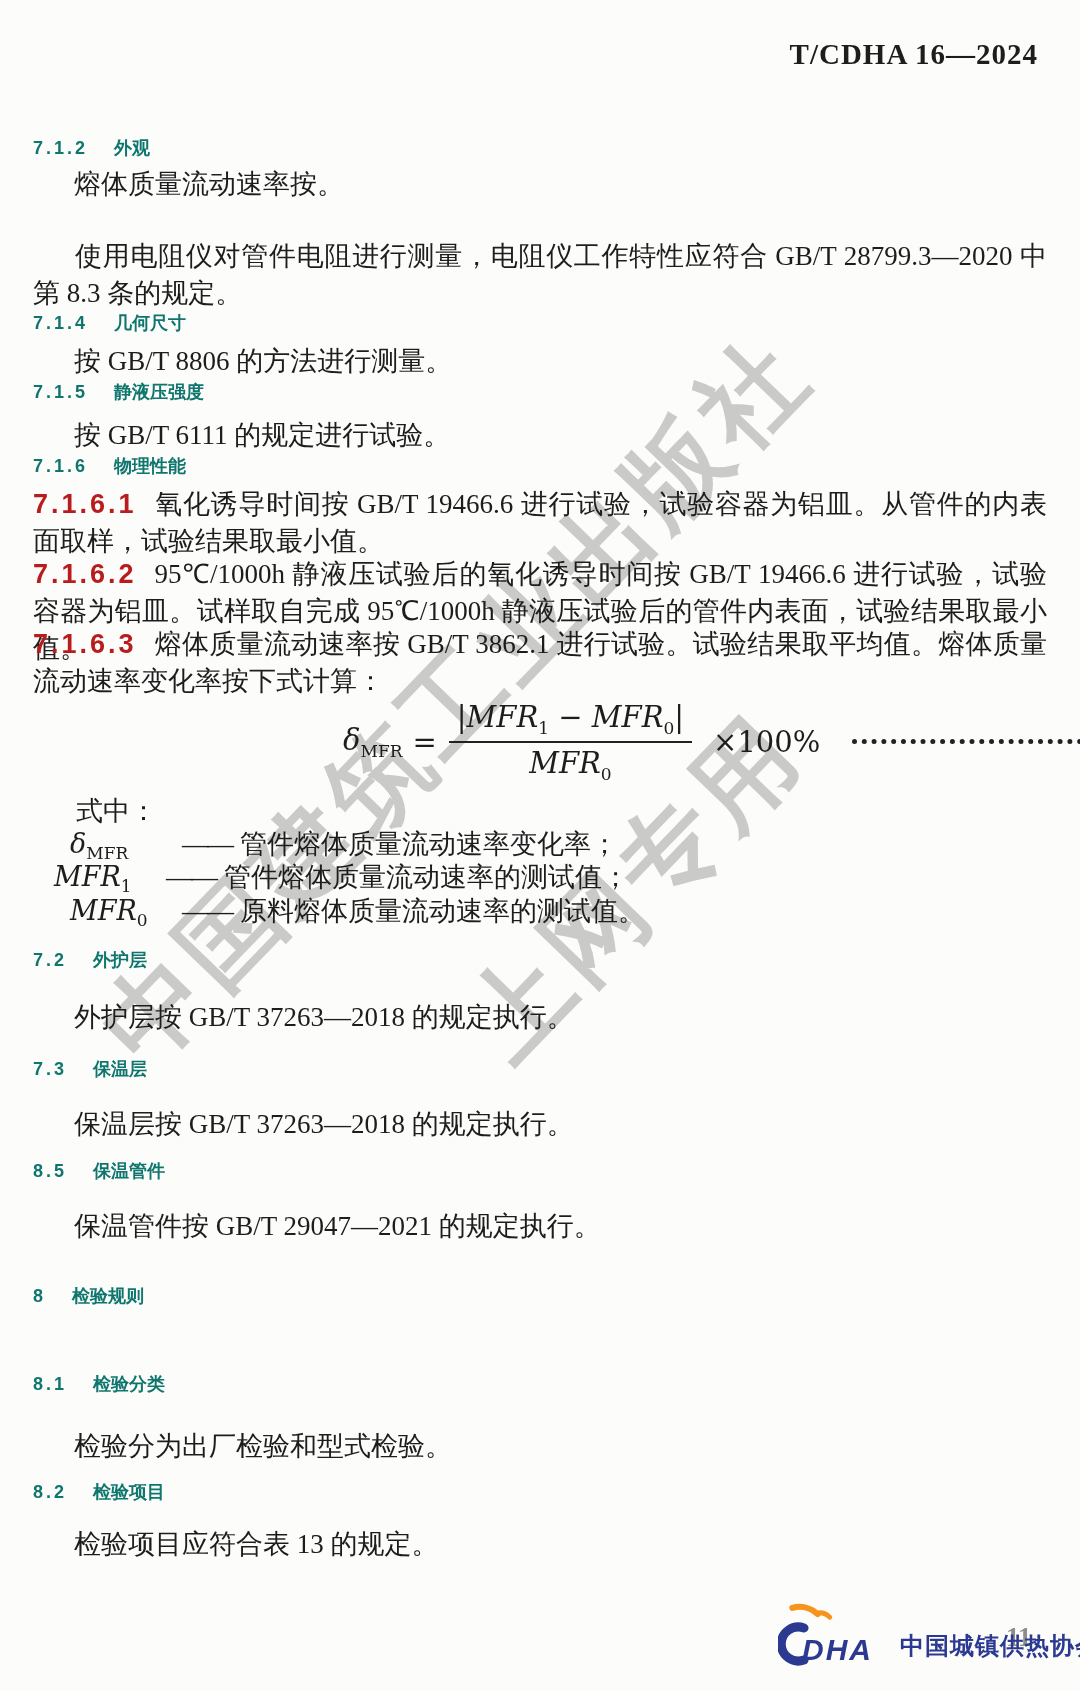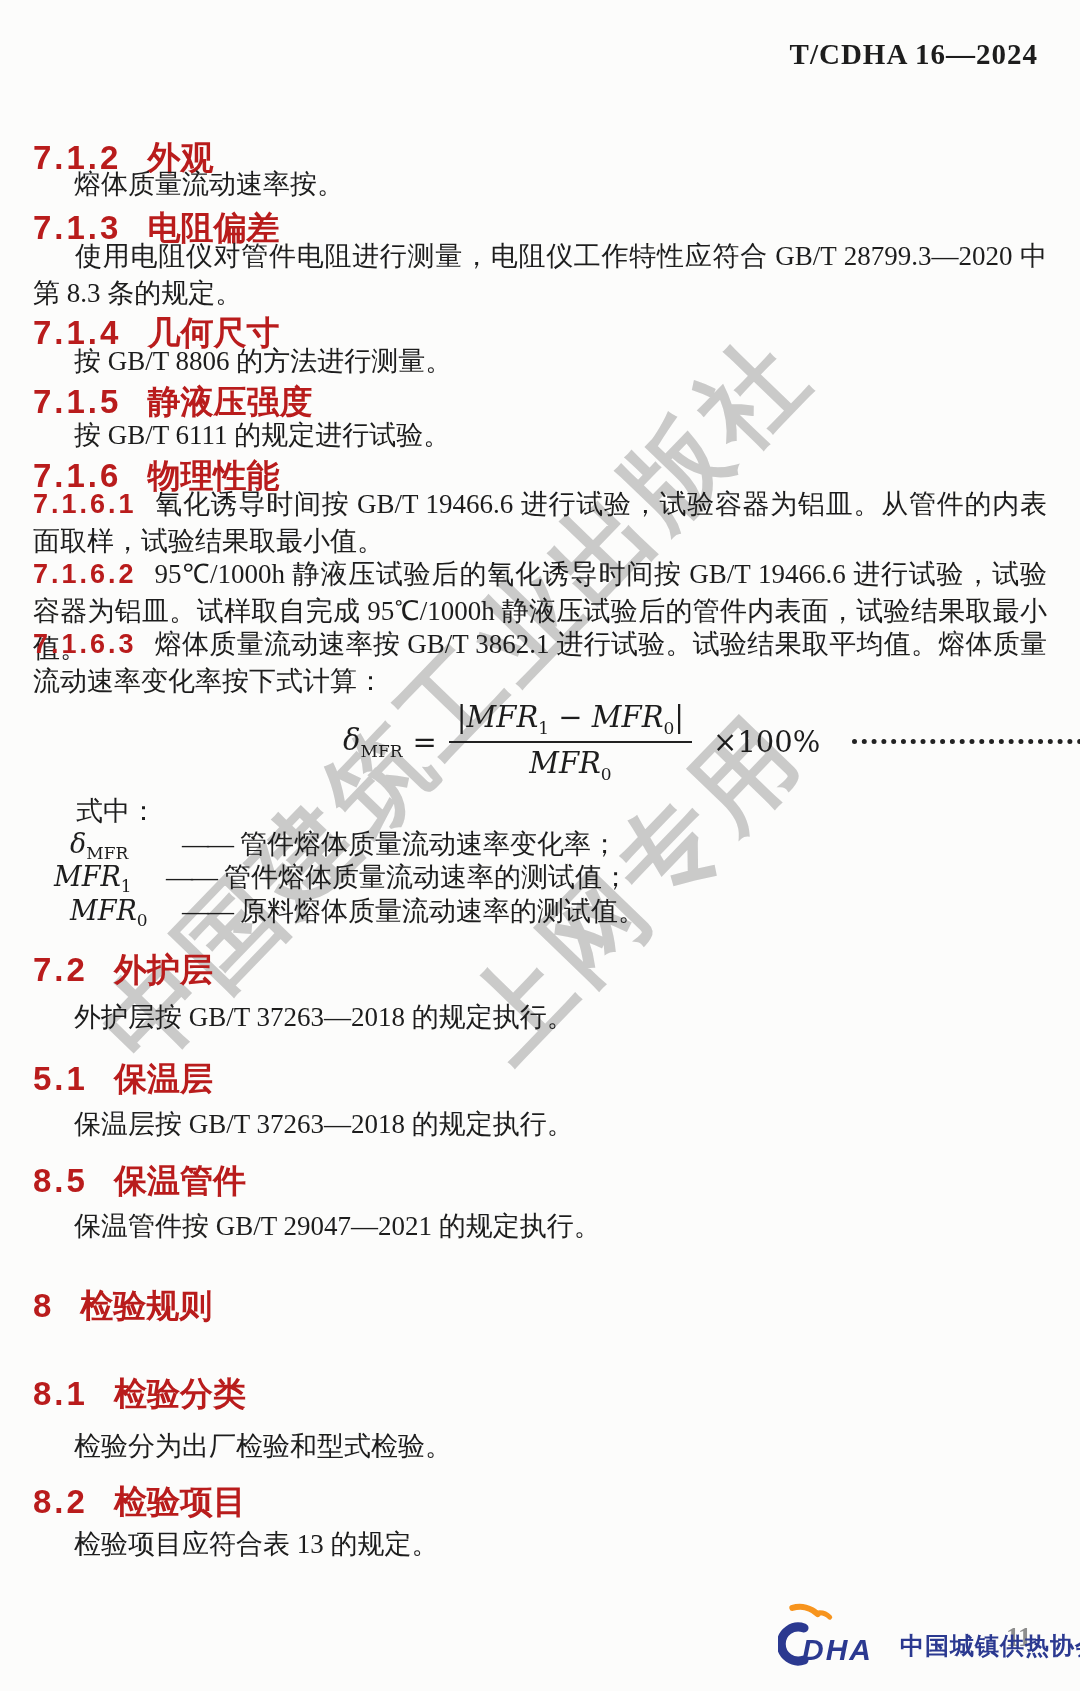--- a/index.html
+++ b/index.html
@@ -26,21 +26,21 @@
   }
   #wm1{font-size:100px;letter-spacing:7px;left:-25px;top:652px;width:960px;
        transform:rotate(-46deg);transform-origin:center center;text-align:center;}
   #wm2{font-size:100px;letter-spacing:7px;left:420px;top:838px;width:430px;
        transform:rotate(-46deg);transform-origin:center center;text-align:center;}
   
   .abs{position:absolute;z-index:2;}
   .body-text{font-size:27px;line-height:37px;}
   .heading{
     font-family:"Liberation Sans", sans-serif;
-    font-weight:700;font-size:33px;color:#b91c1c;
+    font-weight:700;font-size:18px;color:#0f766e;
     white-space:nowrap;
   }
   .heading .h-num{letter-spacing:3px;margin-right:26px;}
   .clause .c-num{
     font-family:"Liberation Sans", sans-serif;
     font-weight:700;letter-spacing:3px;margin-right:18px;color:#b91c1c;
   }
   .para-wrap{width:1014px;text-align:justify;}
   .indent{text-indent:42px;}
   
@@ -95,23 +95,20 @@
   <div id="wm2" class="wm">上网专用</div>
 
   <div id="std-code" class="abs">T/CDHA 16—2024</div>
 
 
   <div class="abs heading" style="left:33px;top:136px;">
     <span class="h-num">7.1.2</span><span>外观</span>
   </div>
   <div class="abs body-text" style="left:74px;top:166px;">熔体质量流动速率按。</div>
 
-  <div class="abs heading" style="left:33px;top:206px;">
-    <span class="h-num">7.1.3</span><span>电阻偏差</span>
-  </div>
   <div class="abs body-text para-wrap indent" style="left:33px;top:238px;">使用电阻仪对管件电阻进行测量，电阻仪工作特性应符合 GB/T 28799.3—2020 中第 8.3 条的规定。</div>
 
   <div class="abs heading" style="left:33px;top:311px;">
     <span class="h-num">7.1.4</span><span>几何尺寸</span>
   </div>
   <div class="abs body-text" style="left:74px;top:343px;">按 GB/T 8806 的方法进行测量。</div>
 
   <div class="abs heading" style="left:33px;top:380px;">
     <span class="h-num">7.1.5</span><span>静液压强度</span>
   </div>
@@ -162,21 +159,21 @@
     <span class="def-dash">——</span>
     <span>原料熔体质量流动速率的测试值。</span>
   </div>
 
   <div class="abs heading" style="left:33px;top:948px;">
     <span class="h-num">7.2</span><span>外护层</span>
   </div>
   <div class="abs body-text" style="left:74px;top:999px;">外护层按 GB/T 37263—2018 的规定执行。</div>
 
   <div class="abs heading" style="left:33px;top:1057px;">
-    <span class="h-num">5.1</span><span>保温层</span>
+    <span class="h-num">7.3</span><span>保温层</span>
   </div>
   <div class="abs body-text" style="left:74px;top:1106px;">保温层按 GB/T 37263—2018 的规定执行。</div>
 
   <div class="abs heading" style="left:33px;top:1159px;">
     <span class="h-num">8.5</span><span>保温管件</span>
   </div>
   <div class="abs body-text" style="left:74px;top:1208px;">保温管件按 GB/T 29047—2021 的规定执行。</div>
 
   <div class="abs heading" style="left:33px;top:1284px;">
     <span class="h-num">8</span><span>检验规则</span>

